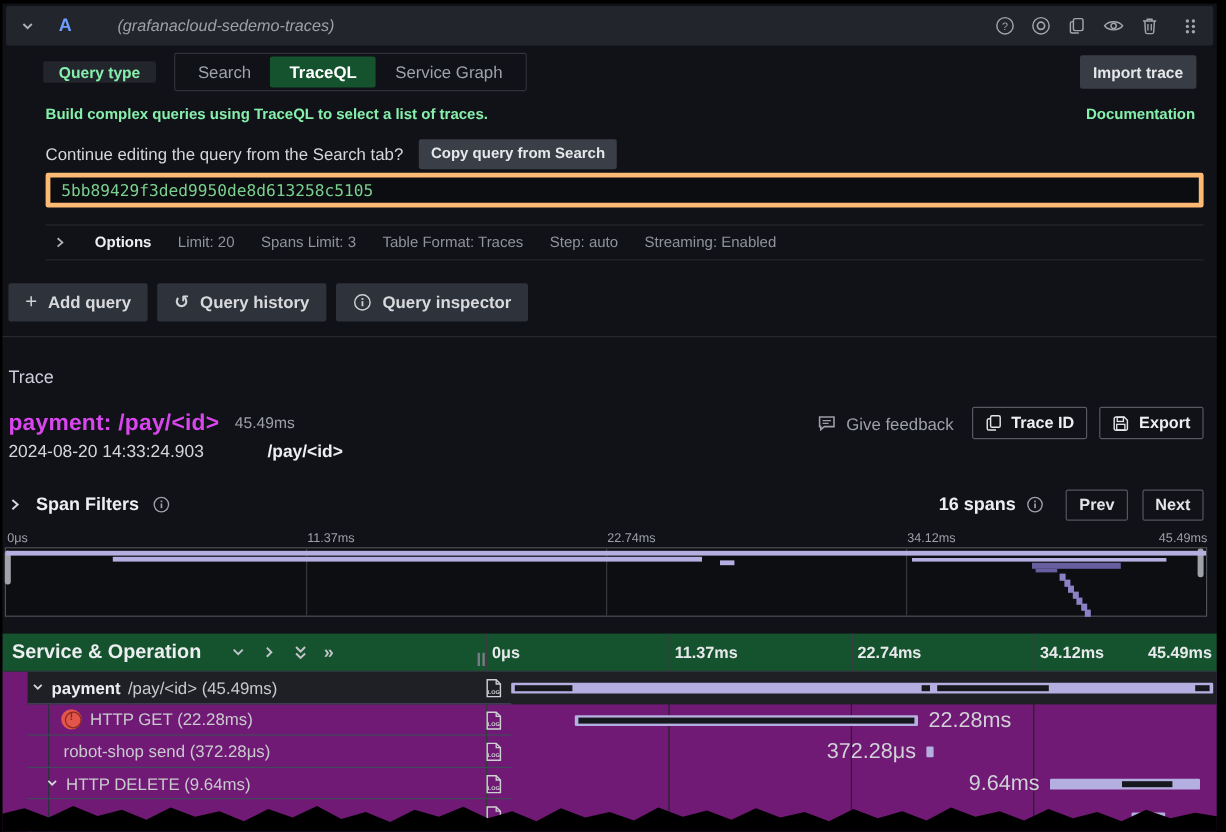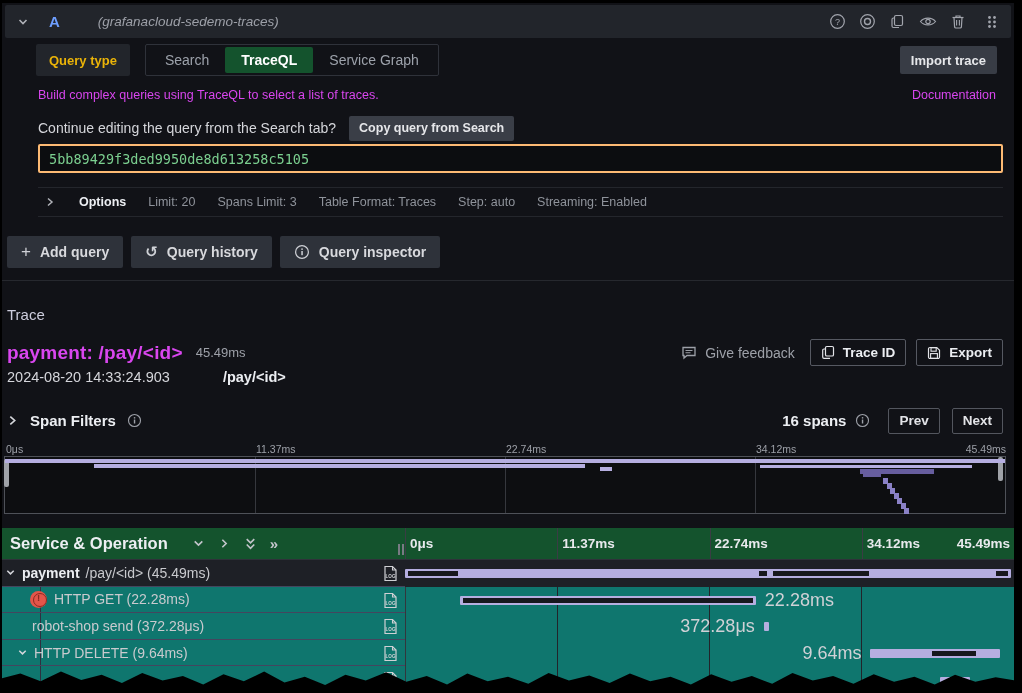--- a/index.html
+++ b/index.html
@@ -11,32 +11,32 @@
   svg.ic { display:block; }
 
   
   .ribbon { position:absolute; left:3px; top:2px; right:3px; height:33px; background:#22252b; border-radius:2px; display:flex; align-items:center; padding:0 12px; }
   .qref { color:#6e9fff; font-weight:700; font-size:15px; margin-left:20px; }
   .dsname { color:#9da0a8; font-style:italic; font-size:13.5px; margin-left:38px; }
   .ribbon-icons { display:flex; align-items:center; gap:13px; color:#a2a5ad; }
 
   
   .tabsrow { position:absolute; left:34px; top:41px; right:17px; height:32px; display:flex; align-items:center; }
-  .qtype { background:#22252b; height:32px; display:flex; align-items:center; padding:0 13px; border-radius:2px; font-size:13px; font-weight:600; color:#eab308; }
+  .qtype { background:#22252b; height:18px; display:flex; align-items:center; padding:0 13px; border-radius:2px; font-size:13px; font-weight:600; color:#86efac; }
   .radiogroup { margin-left:15px; border:1px solid #2f323a; border-radius:2px; height:32px; display:flex; align-items:center; padding:0 3px; }
   .radio { height:26px; display:flex; align-items:center; padding:0 16px; font-size:14px; color:#9da2ab; border-radius:2px; cursor:pointer; }
   .radio.active { background:#14532d; color:#ffffff; font-weight:700; }
   .btn-sec { background:#383c45; color:#e6e7ea; border:none; border-radius:2px; height:28px; display:inline-flex; align-items:center; padding:0 11px; font-size:13px; font-weight:600; font-family:inherit; }
 
   
-  .hintrow { position:absolute; left:36px; right:18px; top:85px; display:flex; font-size:12.5px; font-weight:400; color:#d946ef; }
+  .hintrow { position:absolute; left:36px; right:18px; top:85px; display:flex; font-size:12.5px; font-weight:700; color:#86efac; }
   .controw { position:absolute; left:36px; top:112px; height:26px; display:flex; align-items:center; gap:13px; font-size:14px; color:#d5d6db; }
   .btn-copyq { background:#3a3e47; color:#e6e7ea; border:none; border-radius:2px; height:25px; padding:0 10px; font-size:12.5px; font-weight:600; font-family:inherit; }
 
-  .qinput { position:absolute; left:36px; right:11px; top:141px; height:29px; background:#0c0d10; border:2px solid #fdba74; border-radius:2px; display:flex; align-items:center; padding:0 9px; }
+  .qinput { position:absolute; left:36px; right:11px; top:141px; height:29px; background:#0c0d10; border:4px solid #fdba74; border-radius:2px; display:flex; align-items:center; padding:0 9px; }
   .qtext { font-family:"DejaVu Sans Mono", monospace; font-size:13.5px; color:#7bcf8f; }
 
   .optrow { position:absolute; left:36px; right:11px; top:184px; height:30px; border-top:1px solid #24262c; border-bottom:1px solid #24262c; display:flex; align-items:center; font-size:12.5px; padding-left:7px; }
   .optlabel { color:#eceef2; font-weight:700; margin-left:24px; }
   .optitem { color:#8f939b; margin-left:22px; }
 
   .actrow { position:absolute; left:5px; top:233px; display:flex; gap:8px; }
   .btn-act { background:#2e323a; color:#d8d9dd; border:none; border-radius:2px; height:32px; display:inline-flex; align-items:center; gap:9px; padding:0 14px; font-size:14px; font-weight:600; font-family:inherit; }
   .plus { font-size:17px; font-weight:400; color:#cfd1d6; }
   .hist { font-family:"DejaVu Sans", sans-serif; font-size:15px; color:#cfd1d6; }
@@ -76,21 +76,21 @@
   .sotitle { font-size:16.5px; font-weight:600; color:#eceef2; }
   .soicons { display:flex; align-items:center; gap:13px; margin-left:24px; color:#c3c5cb; }
   .dblright { font-size:15px; color:#c3c5cb; font-weight:700; }
   .sotl { position:relative; flex:1; }
   .sotl .tick { position:absolute; top:8px; font-size:13.5px; color:#e8e9ed; font-weight:600; }
   .sotl .hline { position:absolute; top:0; bottom:0; width:1px; background:#3a3d44; }
   .grip { position:absolute; left:396px; top:541px; display:flex; gap:2px; z-index:30; }
   .grip i { display:block; width:2px; height:11px; background:#787b83; }
 
   
-  .rows { position:absolute; left:0; right:0; top:557px; height:133px; background:#0f766e; }
+  .rows { position:absolute; left:0; right:0; top:557px; height:133px; background:#701a75;padding-left:21px; }
   .vgrid { position:absolute; top:0; bottom:0; width:1px; background:#22242a; }
   .colborder { position:absolute; top:0; bottom:0; left:403px; width:1px; background:#33363d; }
   .indentguide { position:absolute; left:38px; top:27px; height:106px; width:1px; background:#2e3040; }
   .span-row { position:relative; height:26.6px; display:flex; }
   .span-row.root { background:#1e2026; }
   .name-col { width:403px; display:flex; align-items:center; border-bottom:1px solid #44465e; position:relative; font-size:14px; color:#c9cace; }
   .svc { font-weight:700; color:#eceef2; margin-right:6px; }
   .logicon { position:absolute; left:381px; top:5px; }
   .bar-area { position:absolute; left:403px; right:3px; top:0; bottom:0; }
   .bar { position:absolute; top:9px; height:9px; background:#b5aee0; border-radius:1px; }

